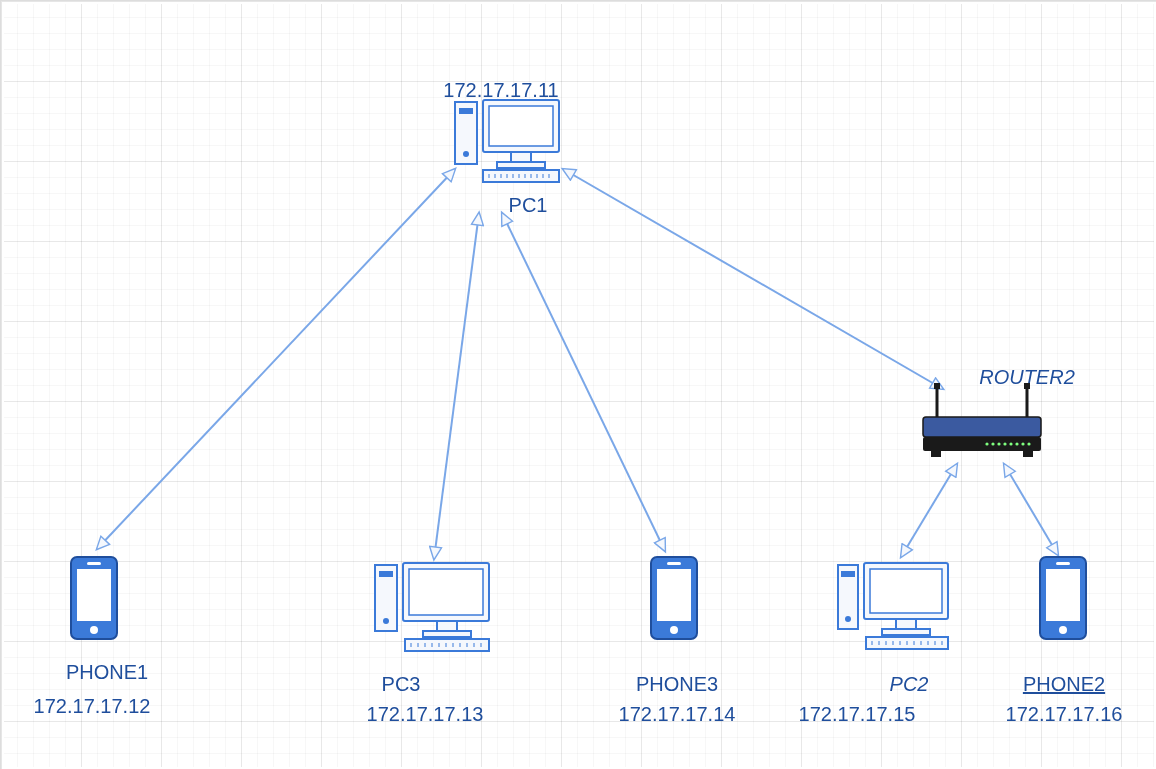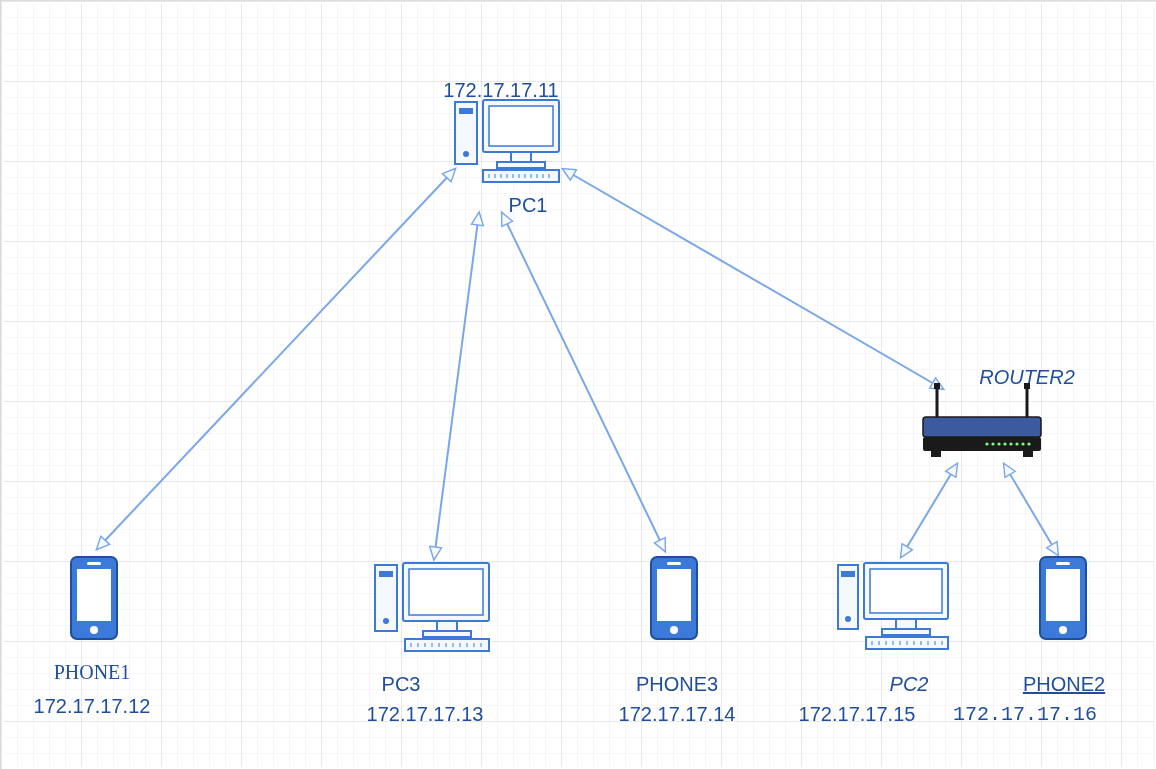--- a/index.html
+++ b/index.html
@@ -132,21 +132,21 @@
   </div>
 
   <div class="device" style="left:66px; top:554px;">
     <svg width="54" height="88" viewBox="0 0 54 88">
       <rect x="4" y="2" width="46" height="82" rx="6" fill="#3b7ad9" stroke="#1f4e9c" stroke-width="2"></rect>
       <rect x="10" y="14" width="34" height="52" fill="#ffffff"></rect>
       <circle cx="27" cy="75" r="4" fill="#ffffff"></circle>
       <rect x="20" y="7" width="14" height="3" rx="1.5" fill="#ffffff"></rect>
     </svg>
   </div>
-  <span class="label" style="left:91px; top:660px;font-family:Liberation Serif, serif;">PHONE1</span>
+  <span class="label" style="left:106px; top:660px;">PHONE1</span>
   <span class="label" style="left:91px; top:694px;">172.17.17.12</span>
 
   <div class="device" style="left:372px; top:558px;">
     <svg width="120" height="96" viewBox="0 0 120 96">
       <rect x="2" y="6" width="22" height="66" fill="#f5f8fd" stroke="#3b7ad9" stroke-width="2"></rect>
       <rect x="6" y="12" width="14" height="6" fill="#3b7ad9"></rect>
       <circle cx="13" cy="62" r="3" fill="#3b7ad9"></circle>
       <rect x="30" y="4" width="86" height="58" rx="2" fill="#f5f8fd" stroke="#3b7ad9" stroke-width="2"></rect>
       <rect x="36" y="10" width="74" height="46" fill="#ffffff" stroke="#3b7ad9" stroke-width="1.5"></rect>
       <rect x="64" y="62" width="20" height="10" fill="#f5f8fd" stroke="#3b7ad9" stroke-width="2"></rect>
@@ -211,15 +211,15 @@
 
   <div class="device" style="left:1035px; top:554px;">
     <svg width="54" height="88" viewBox="0 0 54 88">
       <rect x="4" y="2" width="46" height="82" rx="6" fill="#3b7ad9" stroke="#1f4e9c" stroke-width="2"></rect>
       <rect x="10" y="14" width="34" height="52" fill="#ffffff"></rect>
       <circle cx="27" cy="75" r="4" fill="#ffffff"></circle>
       <rect x="20" y="7" width="14" height="3" rx="1.5" fill="#ffffff"></rect>
     </svg>
   </div>
   <span class="label" style="left:1063px; top:672px;text-decoration:underline;">PHONE2</span>
-  <span class="label" style="left:1024px; top:702px;font-family:Liberation Mono, monospace;">172.17.17.16</span>
+  <span class="label" style="left:1063px; top:702px;">172.17.17.16</span>
 
 </div>
 
 </body></html>

